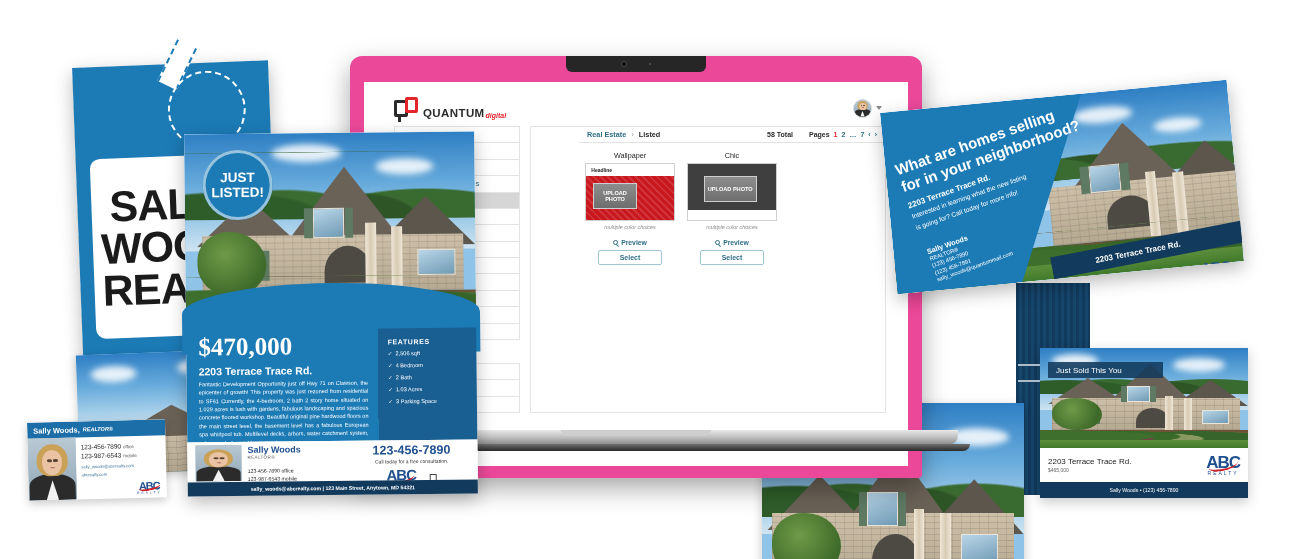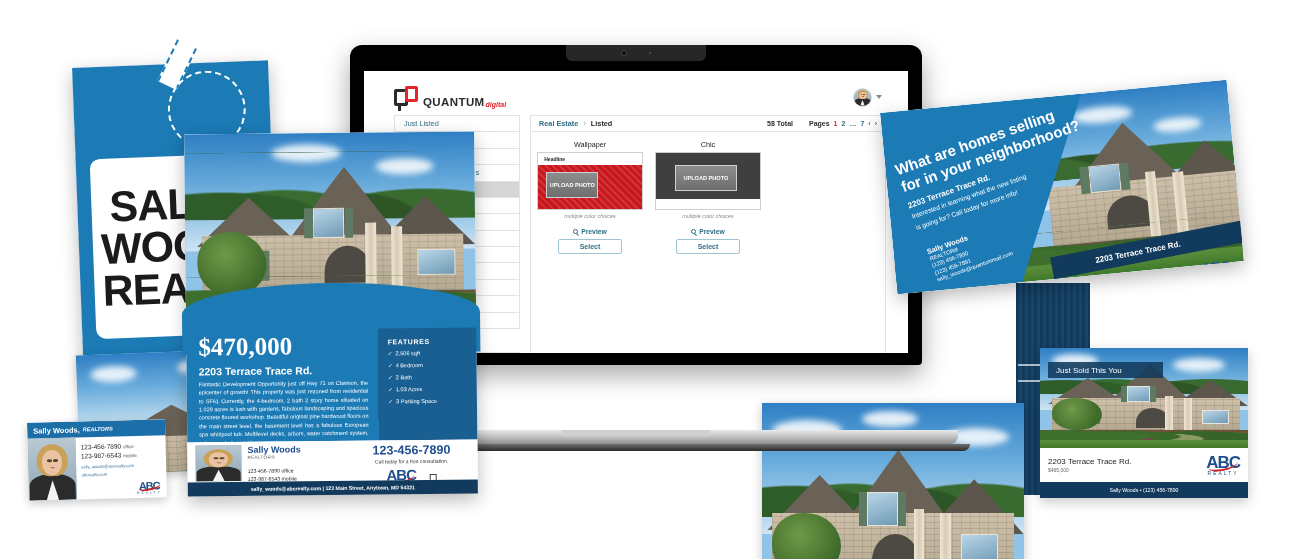--- a/index.html
+++ b/index.html
@@ -179,22 +179,22 @@
   #flyer .fl-disc { position:absolute; left:8px; right:8px; top:350px; font-size:2.6px; color:#777; }
   #flyer .fl-foot {
     position:absolute; left:0; right:0; bottom:0; height:14px; background:#123a5c;
     color:#fff; font-size:5.2px; display:flex; align-items:center; justify-content:center; font-weight:700;
   }
   #flyer .eh { display:inline-block; width:7px; height:7px; border:1px solid #444; position:relative; }
 
   
   #laptop { left:350px; top:40px; width:572px; height:420px; }
   #laptop .lid {
-    position:absolute; left:0; top:5px; width:572px; height:320px;
-    background:#000000; border-radius:12px 12px 4px 4px; padding:14px 14px 12px;
+    position:absolute; left:0; top:16px; width:572px; height:422px;
+    background:#ec4899; border-radius:12px 12px 4px 4px; padding:14px 14px 12px;
     box-shadow:0 10px 26px rgba(0,0,0,.35);
   }
   #laptop .notch {
     position:absolute; left:50%; top:0; transform:translateX(-50%);
     width:140px; height:16px; background:#262626; border-radius:0 0 6px 6px;
     display:flex; align-items:center; justify-content:center; gap:22px;
   }
   #laptop .cam { width:6px; height:6px; border-radius:50%; background:#0a0a0a; border:1px solid #4a4a4a; }
   #laptop .dot { width:2px; height:2px; border-radius:50%; background:#555; }
   #laptop .screen { position:absolute; left:14px; top:26px; right:14px; bottom:12px; background:#fff; overflow:hidden; }
@@ -233,21 +233,21 @@
   .side-item {
     border-bottom:1px solid #e3e3e3; padding:3.2px 6px; font-size:7.3px; color:#2f6f86;
     display:flex; align-items:center; gap:3px; background:#fff;
   }
   .side-item.lvl1 { padding-left:14px; }
   .side-item.lvl2 { padding-left:24px; }
   .side-item.active { background:#d6d6d6; color:#355e73; }
   .side-item .caret { font-size:6px; color:#2f6f86; }
   .side-head { font-size:8.6px; font-weight:700; color:#1b1b1b; margin:9px 0 4px; }
 
-  .app-main { flex:1; border:1px solid #e3e3e3; }
+  .app-main { flex:1; border:1px solid #e3e3e3;padding-left:48px; }
   .main-bar { display:flex; align-items:center; justify-content:space-between; padding:3px 8px; border-bottom:1px solid #e3e3e3; }
   .crumb { font-size:7.3px; color:#2f6f86; font-weight:700; }
   .crumb .sep { color:#999; margin:0 3px; font-weight:400; }
   .crumb .cur { color:#2b2b2b; }
   .bar-right { display:flex; align-items:center; gap:16px; font-size:7px; color:#2b2b2b; font-weight:700; }
   .pager { display:flex; align-items:center; gap:4px; }
   .pager .pg { color:#2f6f86; font-weight:700; }
   .pager .pg.on { color:#e3242b; }
   .pager .ar { color:#2f6f86; font-weight:700; }
 
@@ -696,20 +696,26 @@
       <div class="shutter" style="left:55%;top:40%;width:3%;height:16%;"></div>
       <div class="arch" style="left:48%;top:60%;width:16%;height:20%;"></div>
       <div class="col" style="left:62%;top:48%;width:4%;height:34%;"></div>
       <div class="col" style="left:71%;top:50%;width:4%;height:32%;"></div>
       <div class="win" style="left:80%;top:62%;width:13%;height:14%;"></div>
       <div class="mulch" style="top:84%;height:10%;"></div>
       <div class="shrubs" style="top:76%;height:20%;"></div>
       <div class="tree" style="left:4%;top:52%;width:24%;height:34%;"></div>
     </div>
     <div class="fl-curve"></div>
+    <div class="fl-badge">
+      <span>
+        <span>JUST</span><br>
+        <span>LISTED!</span>
+      </span>
+    </div>
 
     <div class="fl-blue">
       <div class="fl-left">
         <div class="fl-price">$470,000</div>
         <div class="fl-addr">2203 Terrace Trace Rd.</div>
         <div class="fl-desc">Fantastic Development Opportunity just off Hwy 71 on Clawson, the epicenter of growth! This property was just rezoned from residential to SF61 Currently, the 4-bedroom, 2 bath 2 story home situated on 1.029 acres is lush with gardens, fabulous landscaping and spacious concrete floored workshop. Beautiful original pine hardwood floors on the main street level, the basement level has a fabulous European spa whirlpool tub. Multilevel decks, arbors, water catchment system, solar panels &amp; sprinkler system!</div>
       </div>
       <div class="fl-right">
         <div class="fl-feat-h">FEATURES</div>
         <div class="fl-feat">

